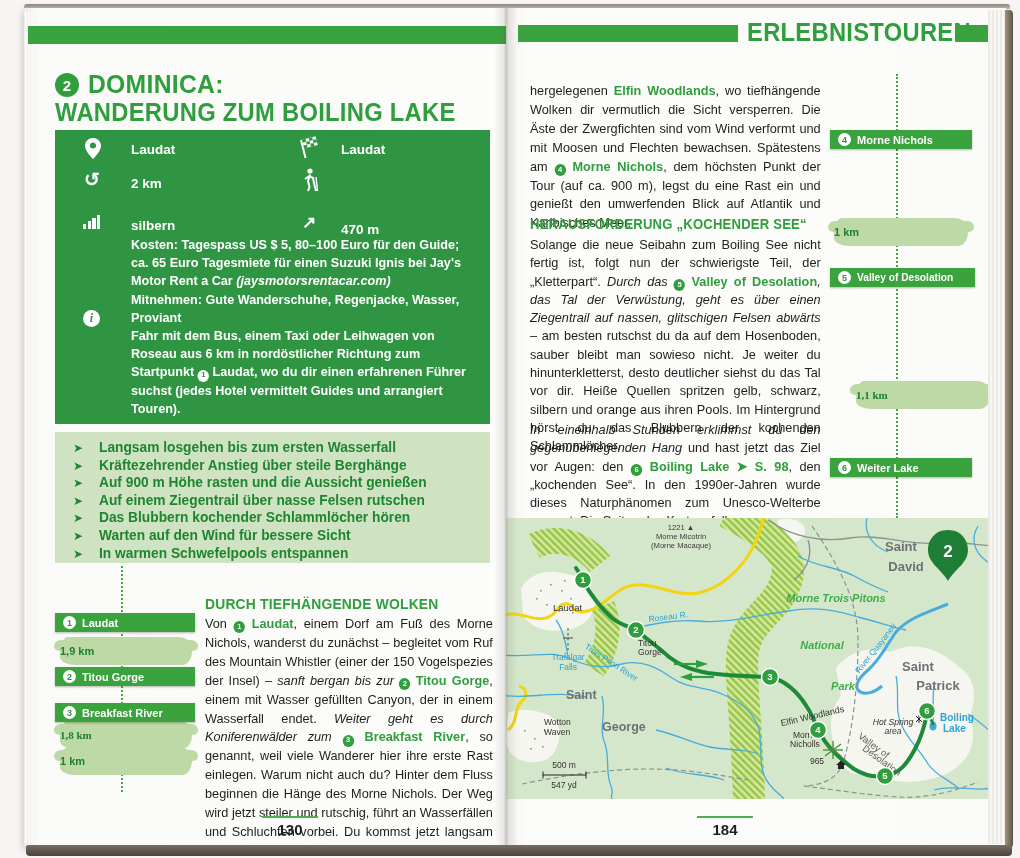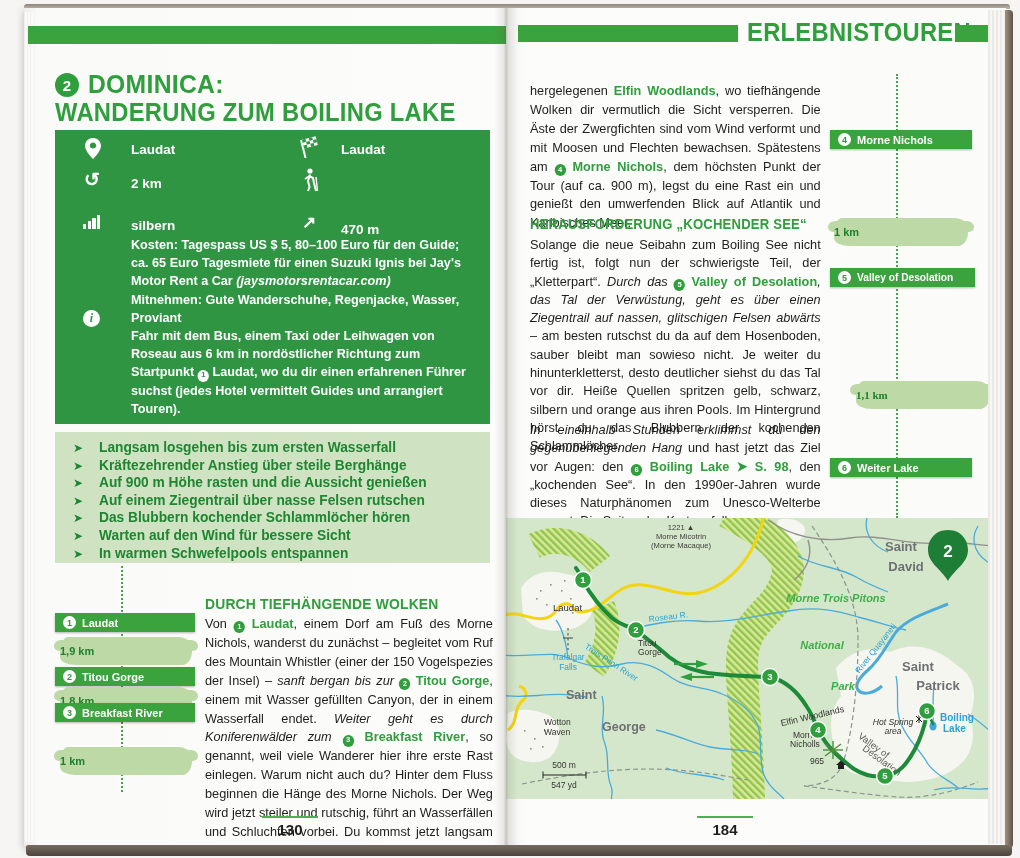--- a/index.html
+++ b/index.html
@@ -178,21 +178,21 @@
     <span class="tl-badge">1</span>
     <span class="tl-label">Laudat</span>
   </div>
   <div class="abs brush" style="left:60px;top:637px;width:132px;">
       <span>1,9 km</span>
     </div>
   <div class="abs tl-bar" style="left:55px;top:667px;width:140px;box-sizing:border-box;">
     <span class="tl-badge">2</span>
     <span class="tl-label">Titou Gorge</span>
   </div>
-  <div class="abs brush" style="left:60px;top:687px;width:132px;">
+  <div class="abs brush" style="left:60px;top:721px;width:132px;font-family:Liberation Serif, serif;">
       <span>1,8 km</span>
     </div>
   <div class="abs tl-bar" style="left:55px;top:703px;width:140px;box-sizing:border-box;">
     <span class="tl-badge">3</span>
     <span class="tl-label">Breakfast River</span>
   </div>
   <div class="abs brush" style="left:60px;top:747px;width:132px;">
       <span>1 km</span>
     </div>
 

